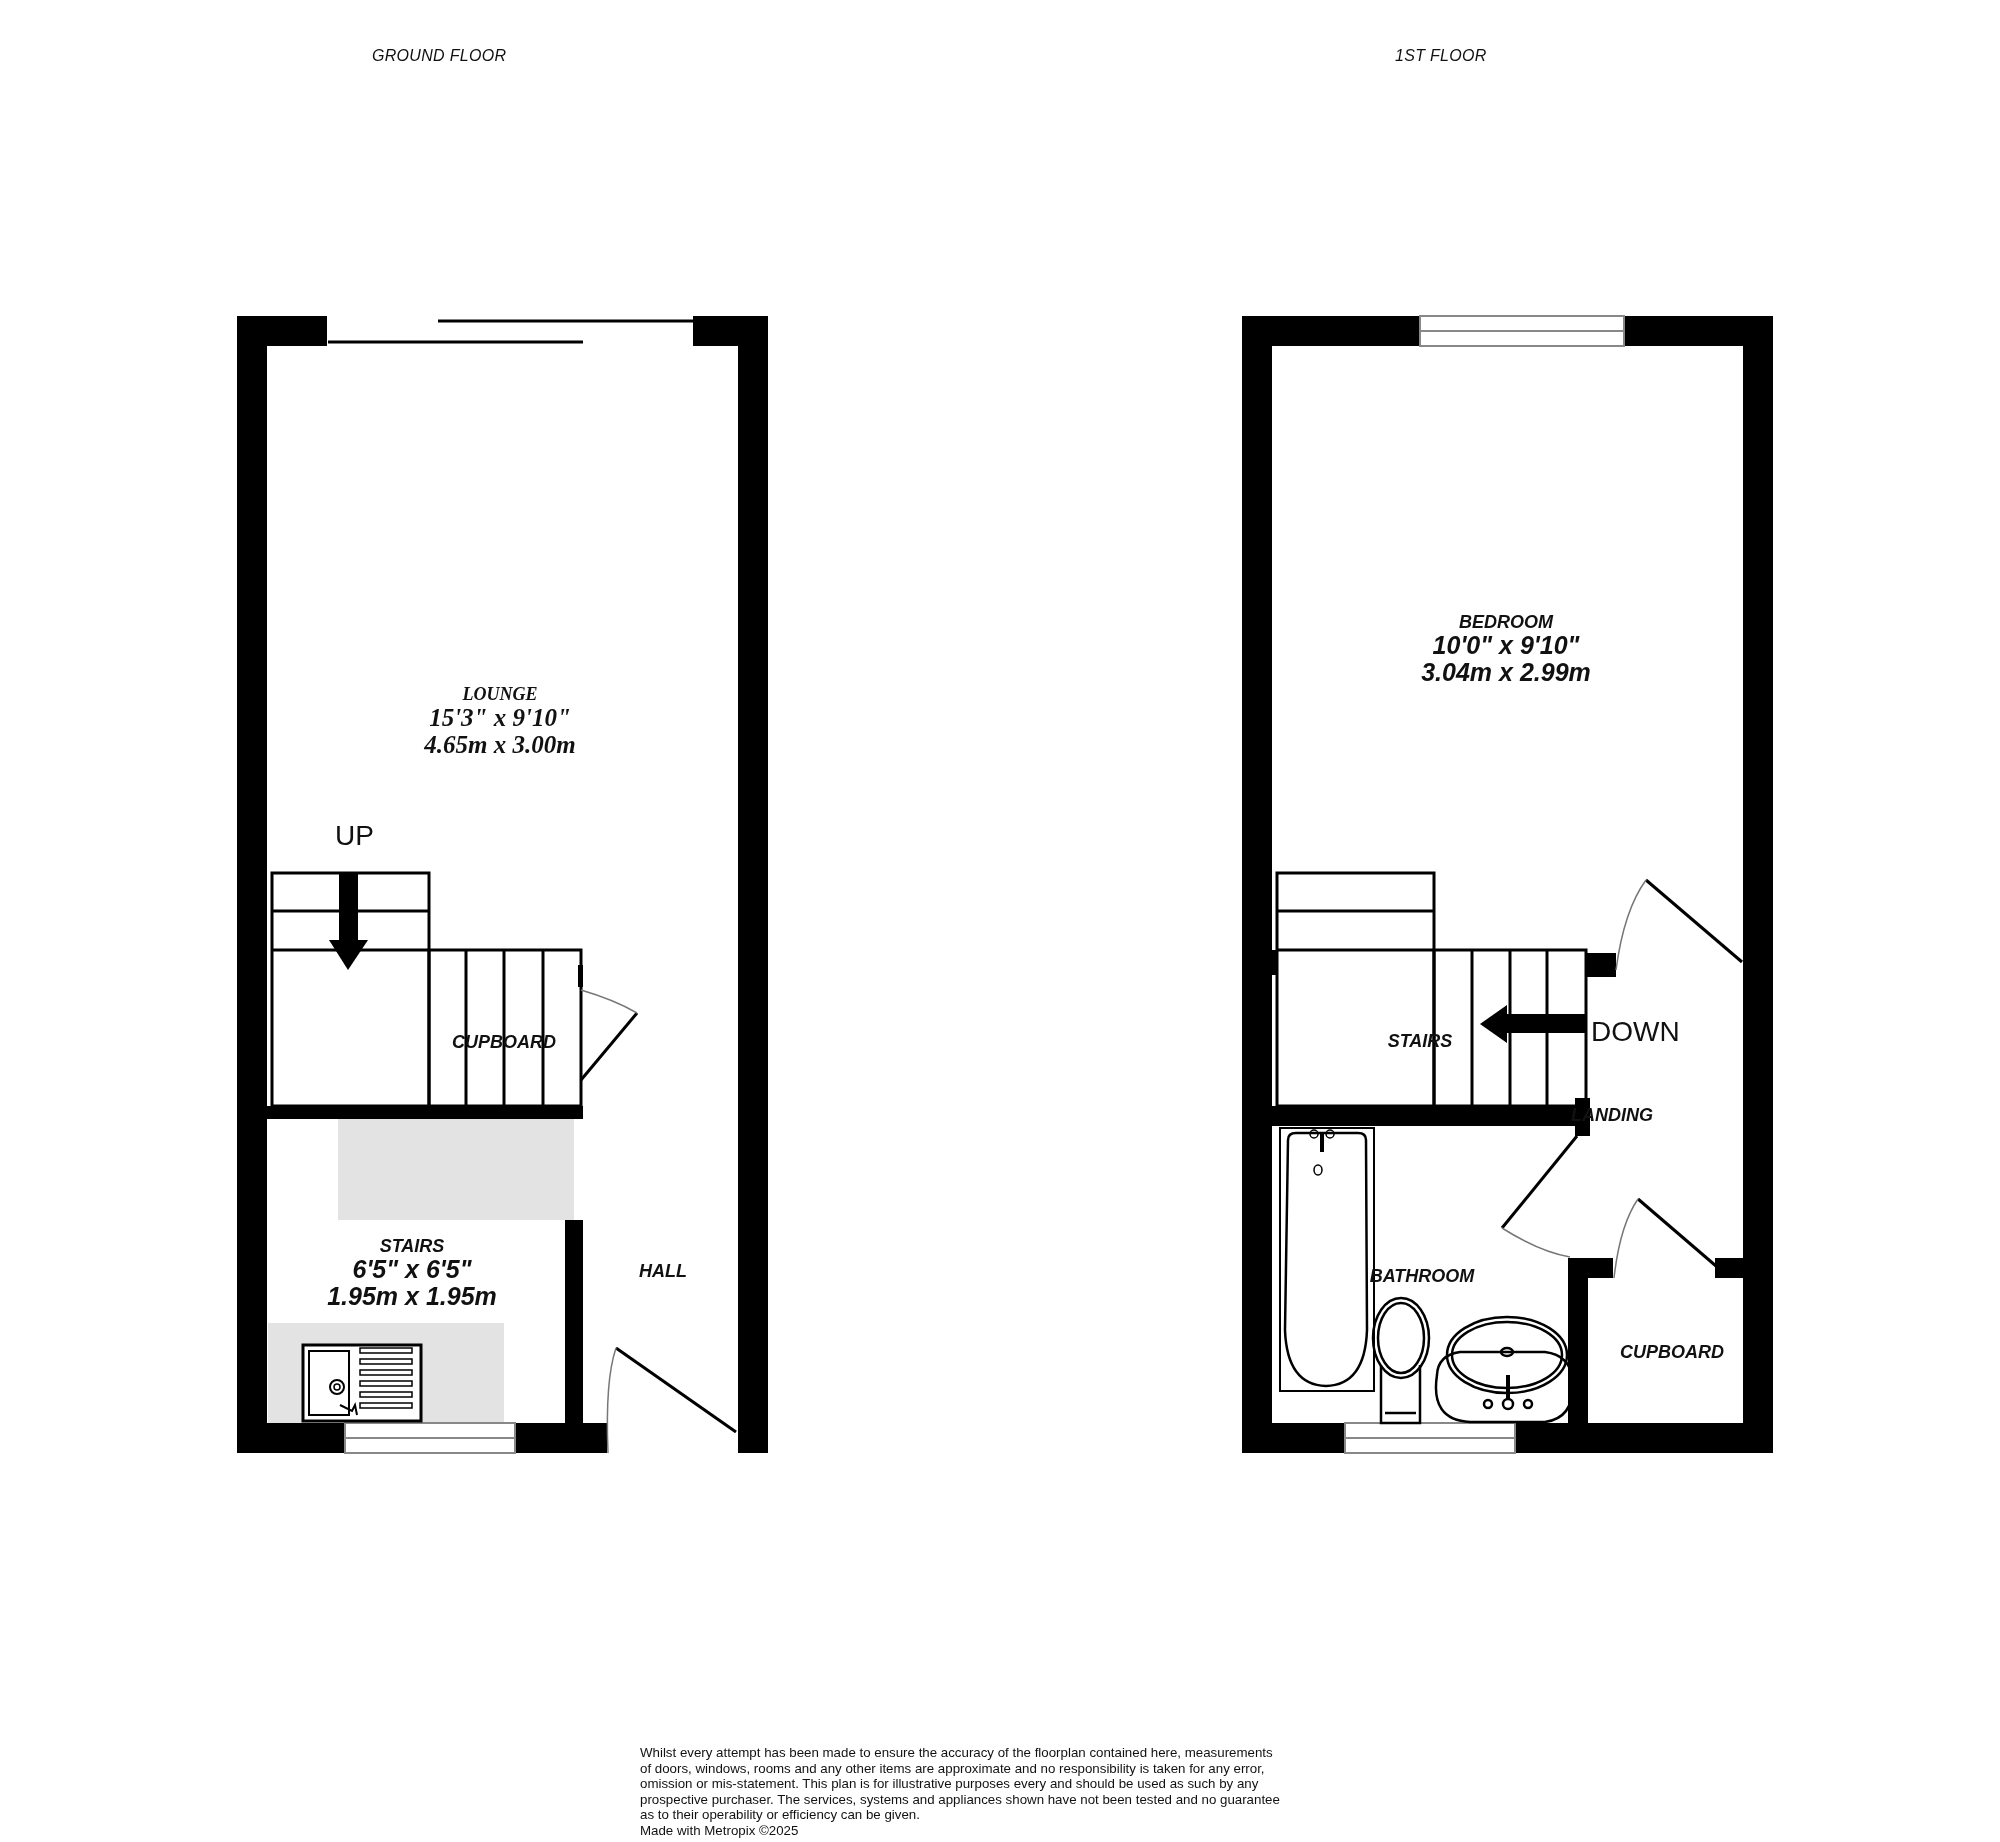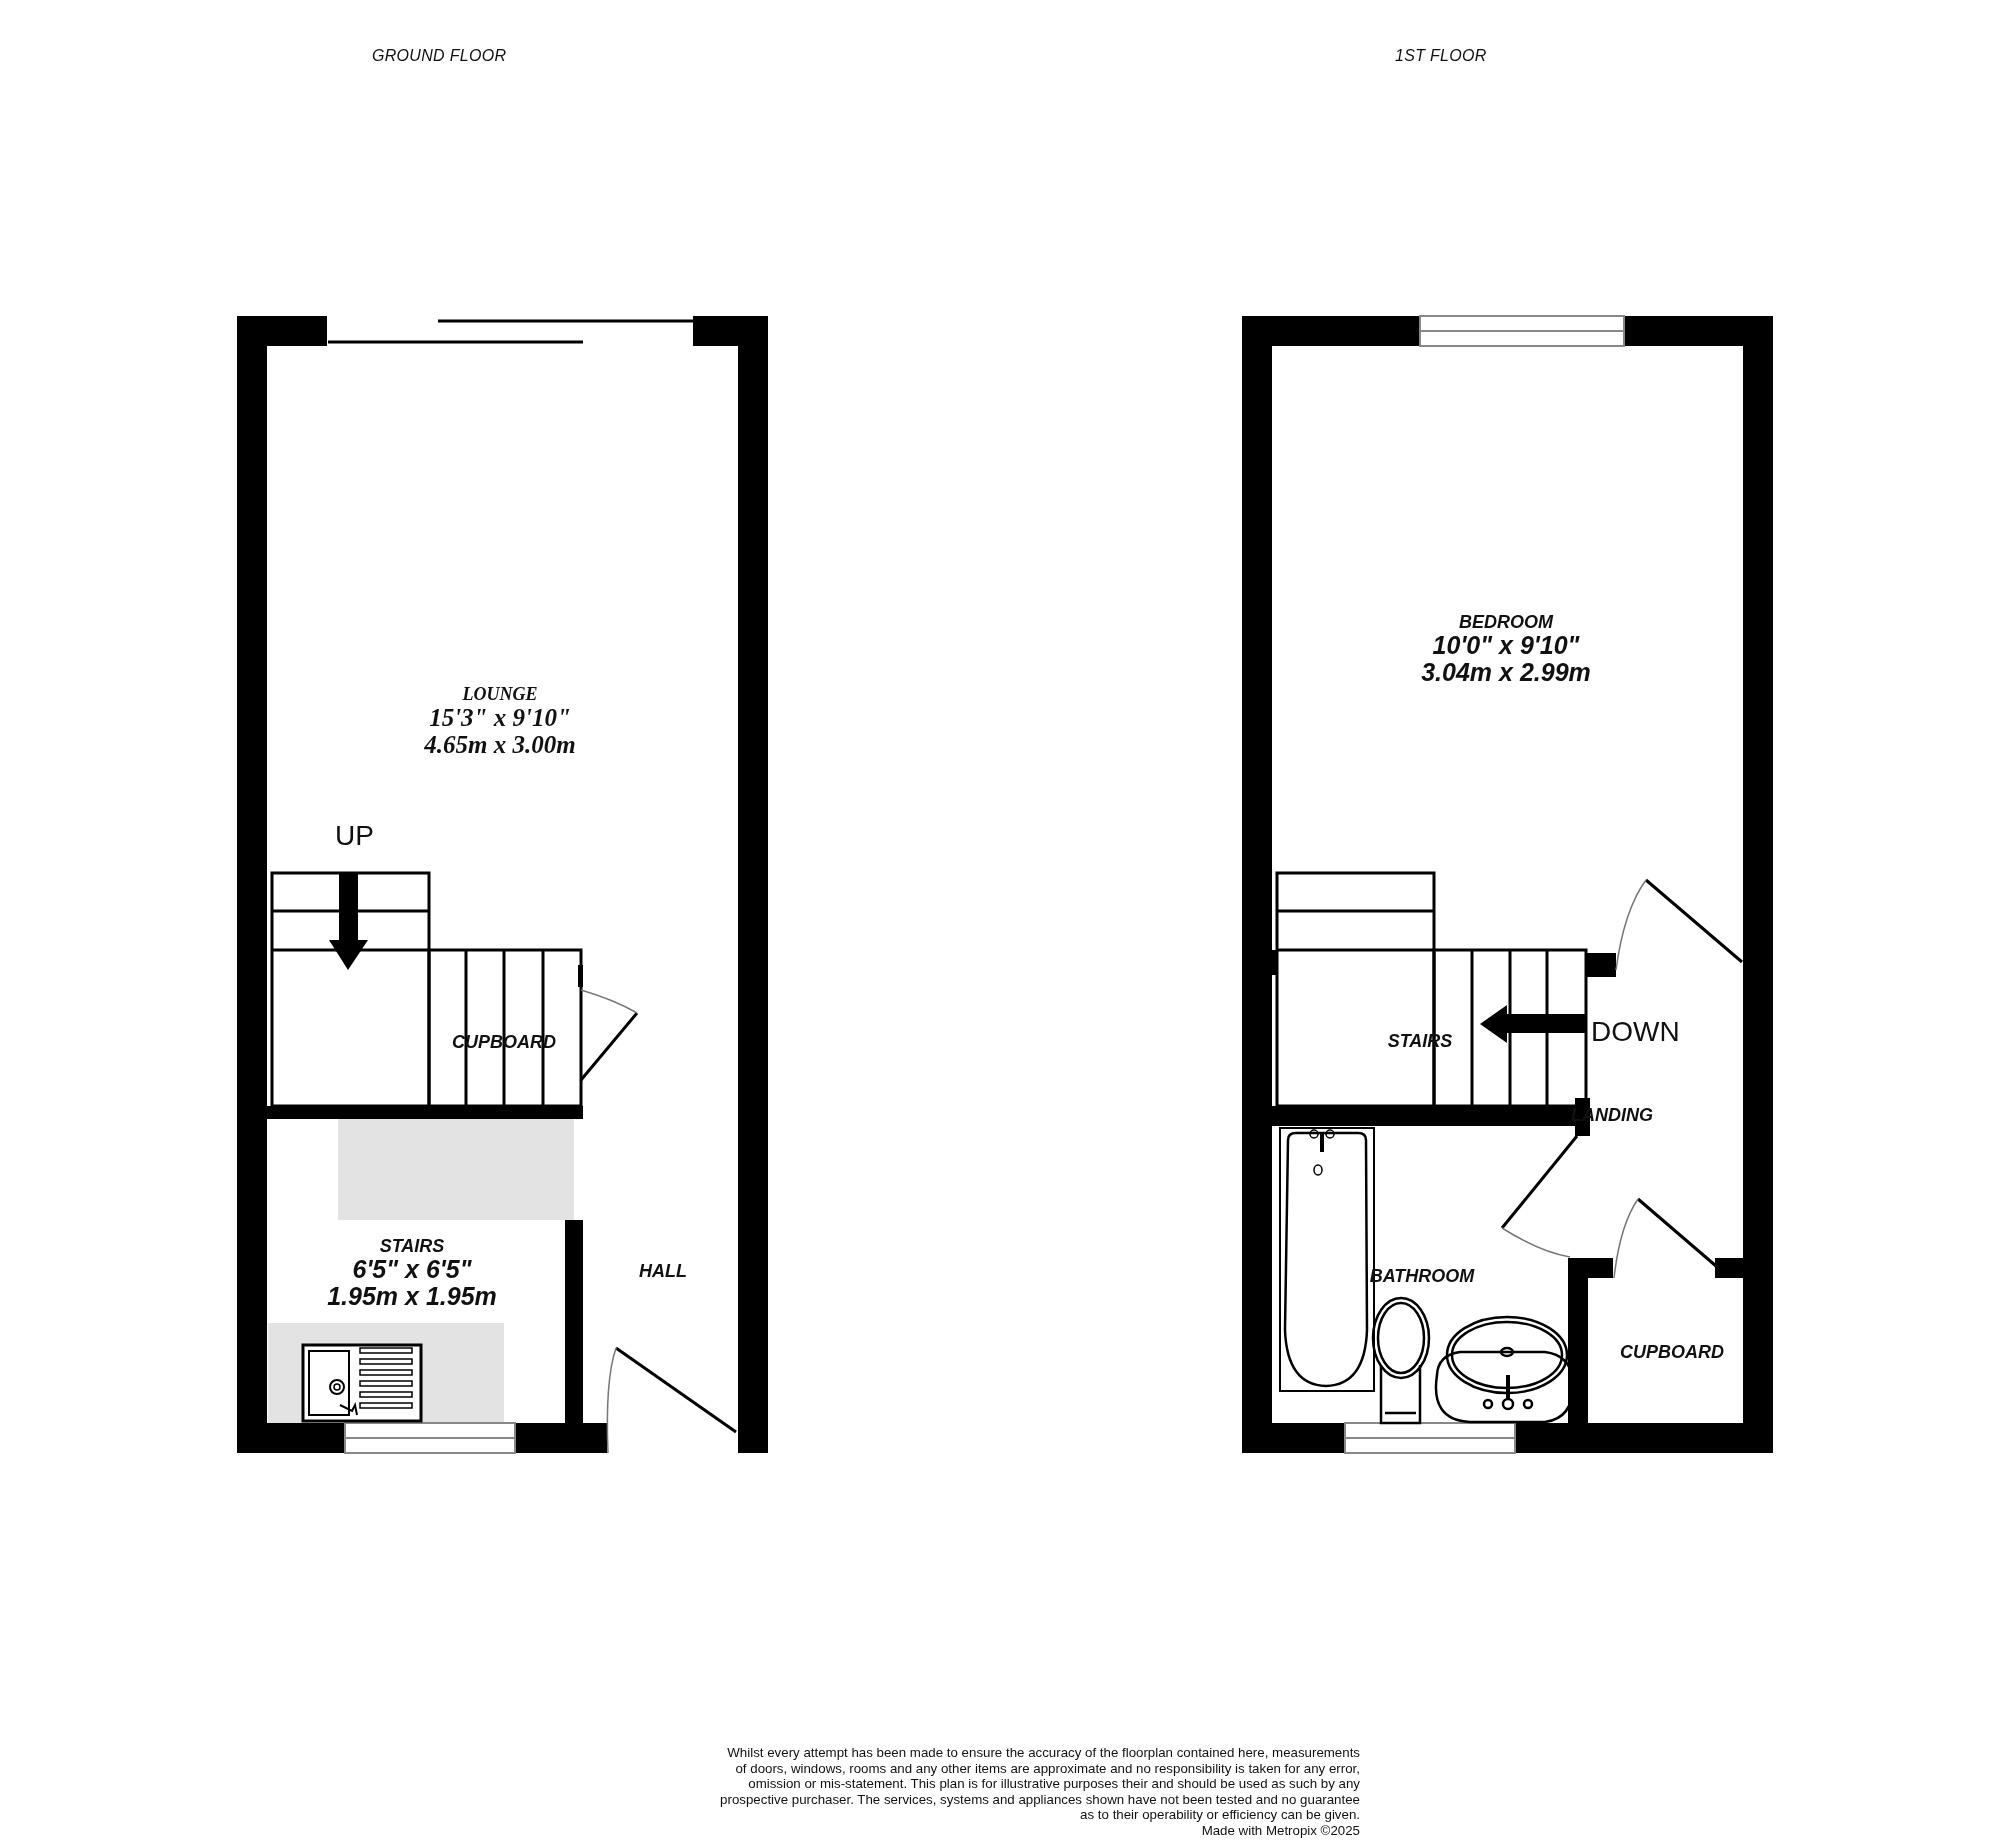--- a/index.html
+++ b/index.html
@@ -3,21 +3,21 @@
 <meta charset="utf-8">
 <style>
   html,body{margin:0;padding:0;background:#ffffff;}
   body{width:2000px;height:1842px;position:relative;overflow:hidden;font-family:"Liberation Sans",sans-serif;}
   .floor-title{position:absolute;font-style:italic;font-size:16px;color:#111;letter-spacing:0.3px;}
   svg.plan{position:absolute;left:0;top:0;}
   .room-label{position:absolute;text-align:center;font-weight:bold;font-style:italic;color:#111;line-height:1.08;transform:translateX(-50%);white-space:nowrap;}
   .room-label .name{font-size:18px;display:block;}
   .room-label .dim{font-size:25px;display:block;}
   .small-label{position:absolute;font-size:28px;color:#111;white-space:nowrap;}
-  .disclaimer{position:absolute;left:640px;width:720px;top:1745px;text-align:right;font-size:13.3px;line-height:15.5px;color:#111;}
+  .disclaimer{position:absolute;left:640px;width:720px;top:1745px;text-align:left;font-size:13.3px;line-height:15.5px;color:#111;}
 </style>
 </head>
 <body>
 
 <div class="floor-title" style="left:372px;top:47px;">GROUND FLOOR</div>
 <div class="floor-title" style="left:1395px;top:47px;">1ST FLOOR</div>
 
 <svg class="plan" width="2000" height="1842" viewBox="0 0 2000 1842" xmlns="http://www.w3.org/2000/svg">
 
   <g>
@@ -210,17 +210,17 @@
 <div class="room-label" style="left:1422px;top:1267px;">
   <span class="name">BATHROOM</span>
 </div>
 <div class="room-label" style="left:1672px;top:1343px;">
   <span class="name">CUPBOARD</span>
 </div>
 
 <div class="disclaimer">
   <div>Whilst every attempt has been made to ensure the accuracy of the floorplan contained here, measurements</div>
   <div>of doors, windows, rooms and any other items are approximate and no responsibility is taken for any error,</div>
-  <div>omission or mis-statement. This plan is for illustrative purposes their and should be used as such by any</div>
+  <div>omission or mis-statement. This plan is for illustrative purposes every and should be used as such by any</div>
   <div>prospective purchaser. The services, systems and appliances shown have not been tested and no guarantee</div>
   <div>as to their operability or efficiency can be given.</div>
   <div>Made with Metropix ©2025</div>
 </div>
 
 </body></html>

